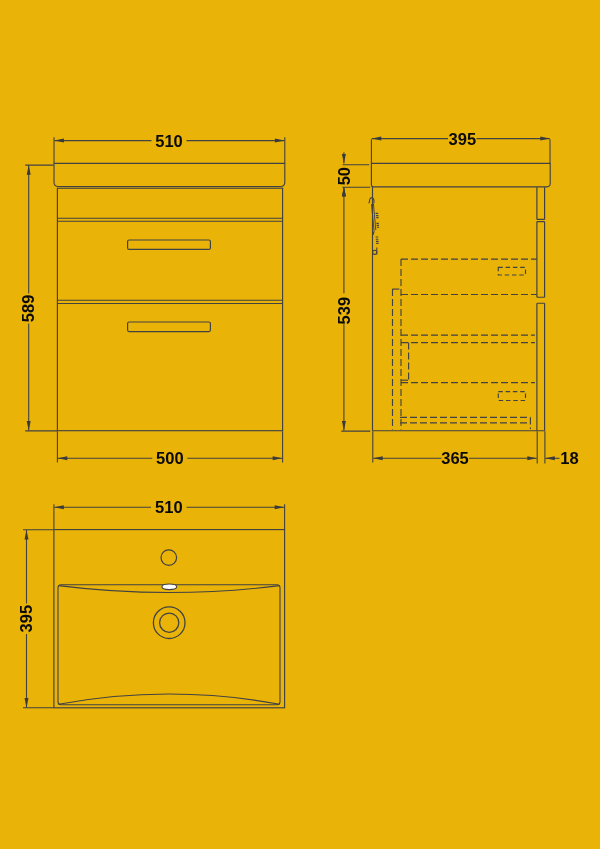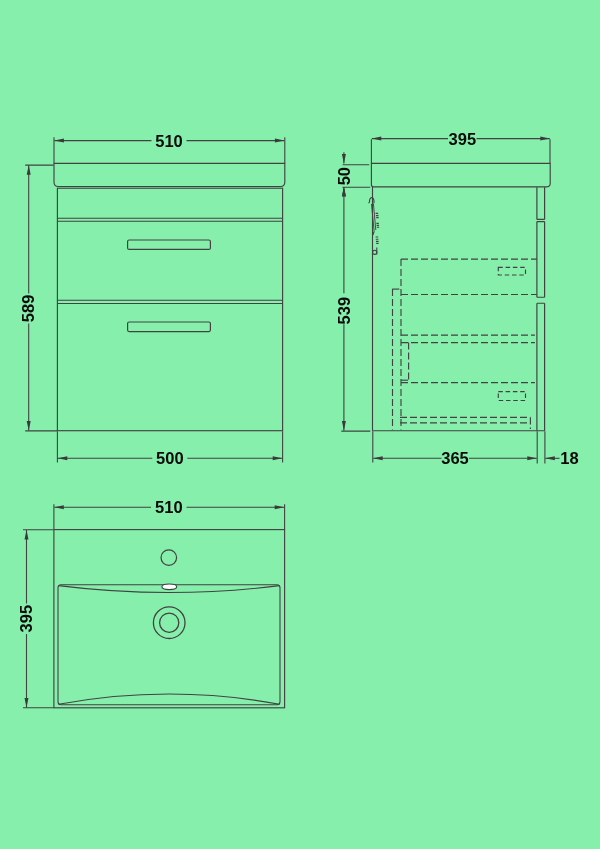--- a/index.html
+++ b/index.html
@@ -1,16 +1,16 @@
 <!DOCTYPE html>
 <html><head>
 <meta charset="utf-8">
 <style>
   html,body{margin:0;padding:0;background:#ffffff;}
-  .page{width:600px;height:849px;position:relative;background:#86efac;overflow:hidden;}
+  .page{width:600px;height:849px;position:relative;background:#eab308;overflow:hidden;}
   svg{position:absolute;top:0;left:0;}
   text{font-family:"Liberation Sans", sans-serif;font-weight:bold;fill:#0a0a0a;}
 </style>
 </head>
 <body>
 <div class="page">
 <svg width="600" height="849" viewBox="0 0 600 849">
   <g stroke="#424242" stroke-width="1.15" fill="none">
 
     <g stroke-width="1.1">

